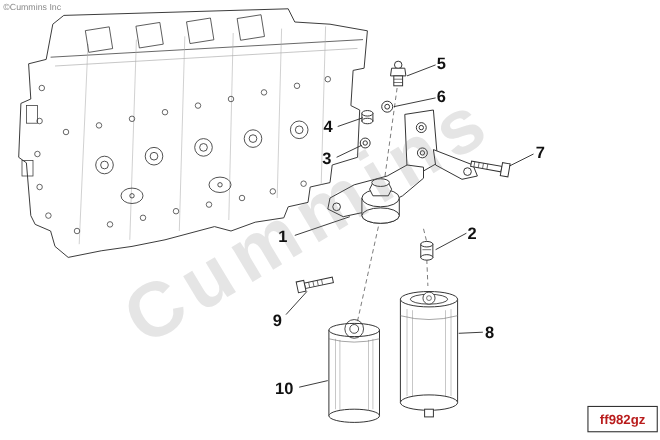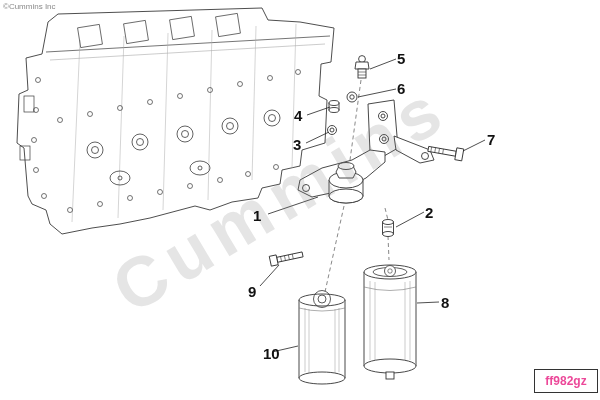--- a/index.html
+++ b/index.html
@@ -17,21 +17,21 @@
   }
   .copyright{
     position:absolute;left:3px;top:2px;font-size:8px;color:#8a8a8a;z-index:3;text-align:center;
   }
   .callout{
     position:absolute;font-size:15px;font-weight:bold;color:#111;z-index:3;
   }
   .figcode{
     position:absolute;left:534px;top:369px;width:62px;height:22px;
     border:1px solid #333;background:#fff;display:flex;align-items:center;justify-content:center;
-    font-size:12px;font-weight:bold;color:#ec4899;z-index:3;
+    font-size:12px;font-weight:bold;color:#b91c1c;z-index:3;
   }
 </style>
 </head>
 <body>
 
 <div class="stage">
 
   <svg class="artwork" width="600" height="400" viewBox="0 0 600 400">
 
     <g fill="#fff" stroke="#3a3a3a" stroke-width="0.9">
@@ -229,19 +229,19 @@
 
   <span class="callout" style="left:253px;top:207px">1</span>
   <span class="callout" style="left:425px;top:204px">2</span>
   <span class="callout" style="left:293px;top:136px">3</span>
   <span class="callout" style="left:294px;top:107px">4</span>
   <span class="callout" style="left:397px;top:50px">5</span>
   <span class="callout" style="left:397px;top:80px">6</span>
   <span class="callout" style="left:487px;top:131px">7</span>
   <span class="callout" style="left:441px;top:294px">8</span>
   <span class="callout" style="left:248px;top:283px">9</span>
-  <span class="callout" style="left:263px;top:345px">10</span>
+  <span class="callout" style="left:250px;top:345px">10</span>
 
   <div class="figcode">
     <span>ff982gz</span>
   </div>
 
 </div>
 
 </body></html>

